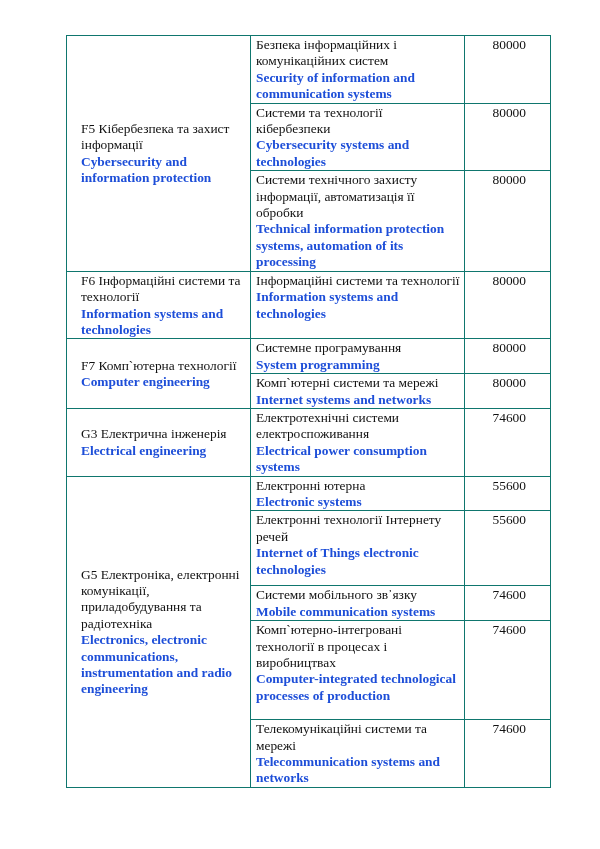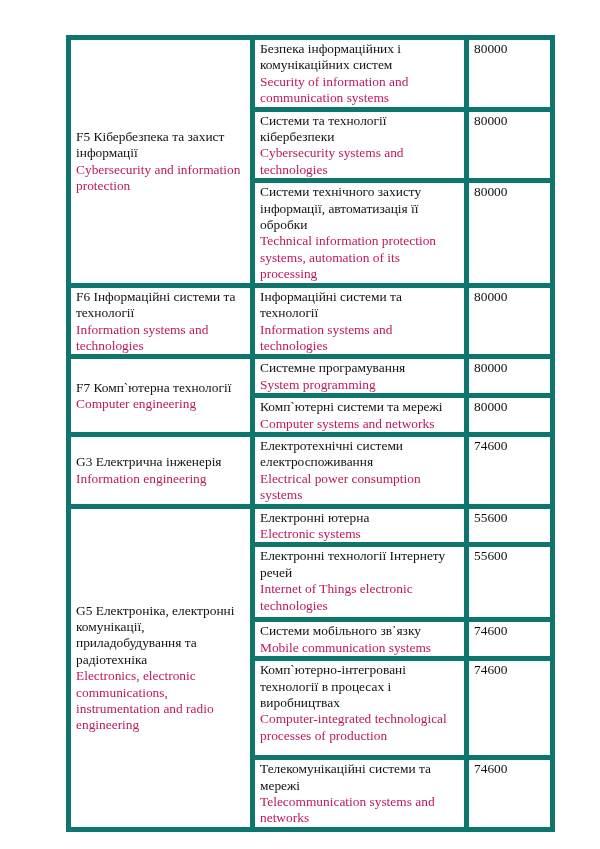--- a/index.html
+++ b/index.html
@@ -1,24 +1,24 @@
 <!DOCTYPE html>
 <html><head>
 <meta charset="utf-8">
 <style>
   html, body { margin:0; padding:0; background:#ffffff; }
   body { width:600px; height:849px; position:relative; overflow:hidden;
          font-family:"Liberation Serif", serif; color:#111; }
   table { position:absolute; left:66px; top:35px; width:484px;
           border-collapse:collapse; table-layout:fixed; font-size:13.4px; line-height:16.4px; }
-  td { border:5px solid #0f766e; vertical-align:top; padding:1px 4px 0 5px; }
-  td.spec { vertical-align:middle; padding-left:5px; }
-  td.amt { padding-right:24px; }
+  td { border:1px solid #0f766e; vertical-align:top; padding:1px 4px 0 5px; }
+  td.spec { vertical-align:middle; padding-left:14px; }
+  td.amt { text-align:right; padding-right:24px; }
   .uk { display:block; }
-  .en { display:block; color:#be185d; font-weight:normal; }
+  .en { display:block; color:#1d4ed8; font-weight:bold; }
   col.c1 { width:184px; } col.c2 { width:214px; } col.c3 { width:86px; }
 </style>
 </head>
 <body>
 
 <table>
   <colgroup>
       <col class="c1">
       <col class="c2">
       <col class="c3">
@@ -67,28 +67,28 @@
         </td>
         <td>
           <span class="uk">Системне програмування</span>
           <span class="en">System programming</span>
         </td>
         <td class="amt">80000</td>
       </tr>
       <tr style="height: 33px; margin-top: 8px;">
         <td>
           <span class="uk">Комп`ютерні системи та мережі</span>
-          <span class="en">Computer systems and networks</span>
+          <span class="en">Internet systems and networks</span>
         </td>
         <td class="amt">80000</td>
       </tr>
       <tr style="height: 65px;">
         <td class="spec" rowspan="1">
           <span class="uk">G3 Електрична інженерія</span>
-          <span class="en">Information engineering</span>
+          <span class="en">Electrical engineering</span>
         </td>
         <td>
           <span class="uk">Електротехнічні системи електроспоживання</span>
           <span class="en">Electrical power consumption systems</span>
         </td>
         <td class="amt">74600</td>
       </tr>
       <tr style="height: 33px;">
         <td class="spec" rowspan="5">
           <span class="uk">G5 Електроніка, електронні комунікації, приладобудування  та радіотехніка</span>

